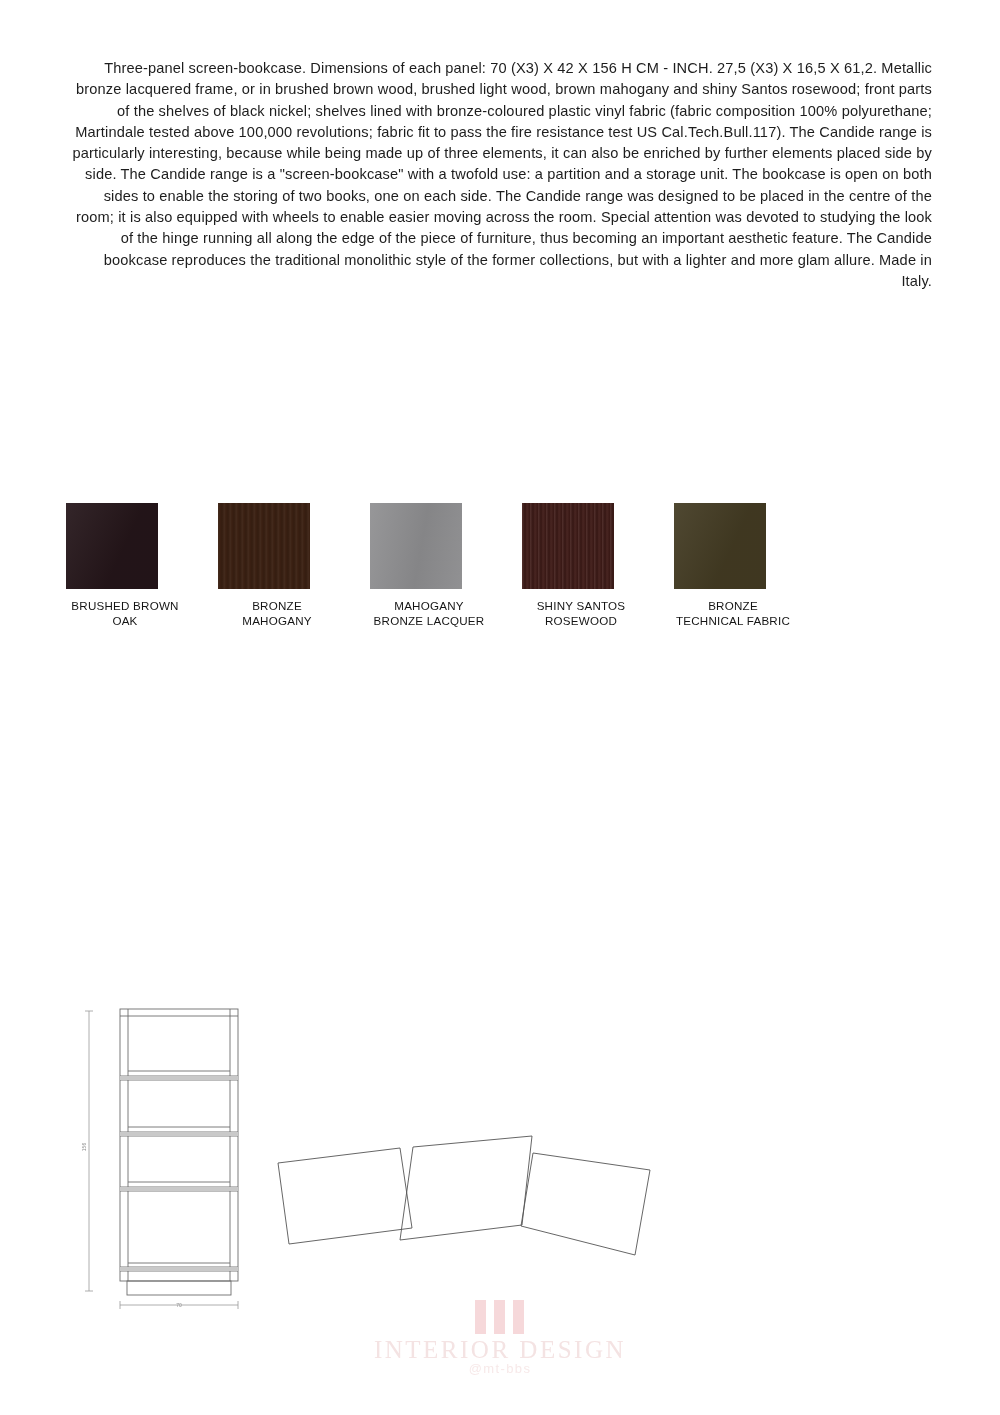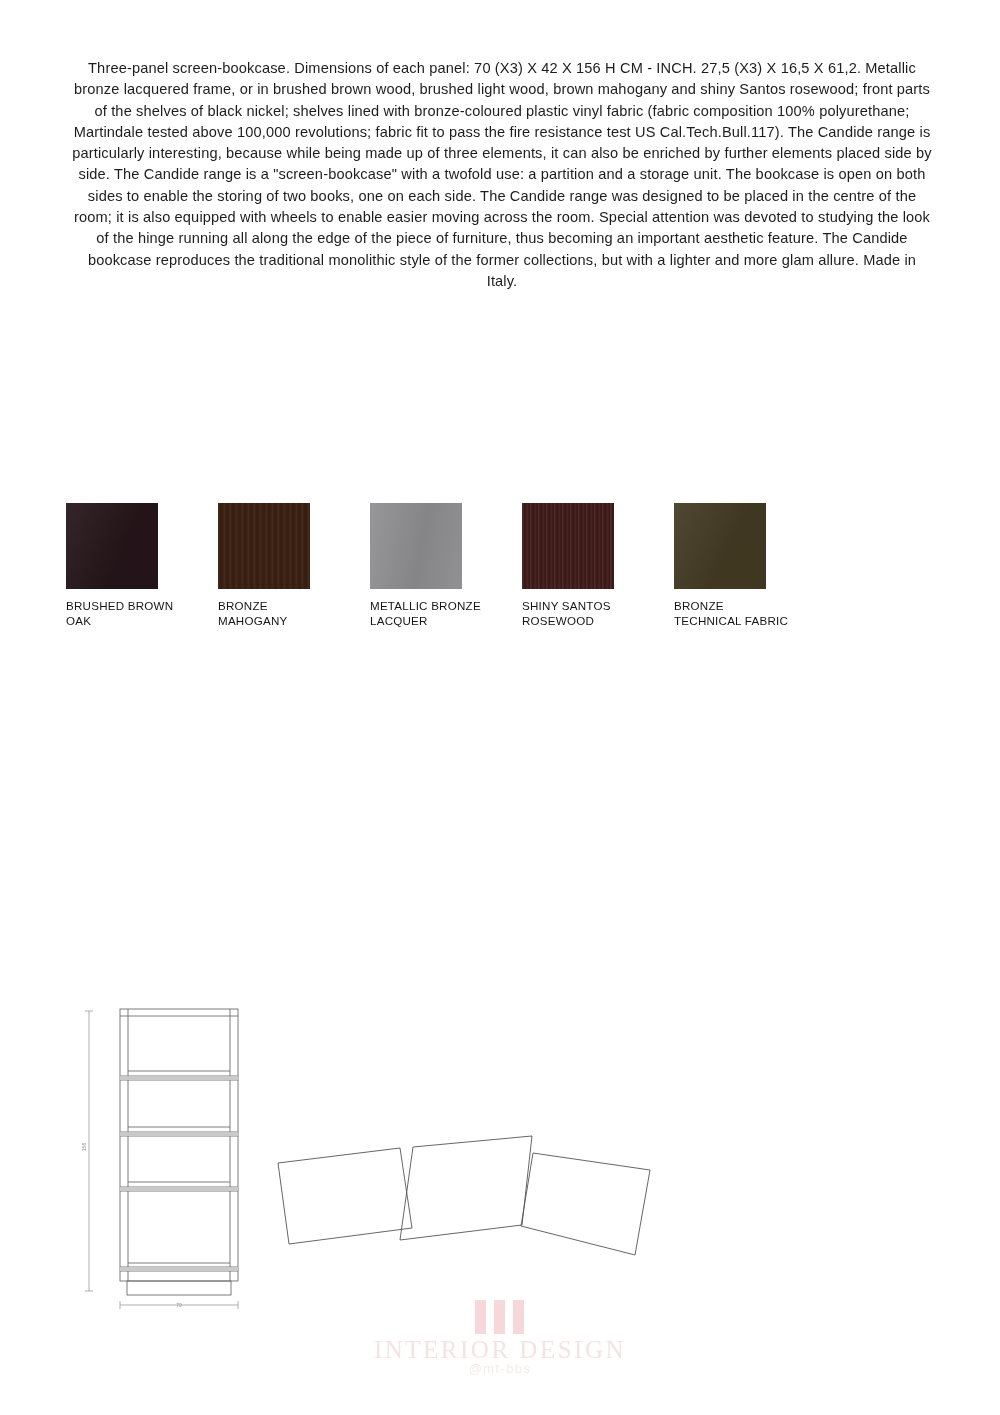--- a/index.html
+++ b/index.html
@@ -18,31 +18,32 @@
 
   
   #description {
     position: absolute;
     left: 72px;
     top: 58px;
     width: 860px;
     font-size: 14.6px;
     line-height: 21.3px;
     color: #1d1d1d;
-    text-align: center;
+    text-align: right;
     letter-spacing: 0.01em;
   }
 
   
   #finishes {
     position: absolute;
     left: 66px;
     top: 503px;
     width: 900px;
     height: 170px;
+    text-align: center;
   }
   .finish {
     position: absolute;
     top: 0;
     width: 152px;
   }
   .swatch {
     width: 92px;
     height: 86px;
     display: block;
@@ -169,21 +170,21 @@
     <span class="swatch" style="background:#3a2012">
       <span class="tex-vgrain"></span>
     </span>
     <div class="finish-label">BRONZE MAHOGANY</div>
   </div>
 
   <div class="finish" style="left:304px">
     <span class="swatch" style="background:#8b8b8d">
       <span class="tex-metal"></span>
     </span>
-    <div class="finish-label">METALLIC BRONZE LACQUER</div>
+    <div class="finish-label">MAHOGANY BRONZE LACQUER</div>
   </div>
 
   <div class="finish" style="left:608px">
     <span class="swatch" style="background:#423a22">
       <span class="tex-soft"></span>
     </span>
     <div class="finish-label">BRONZE TECHNICAL FABRIC</div>
   </div>
 
   <div class="finish" style="left:456px">

